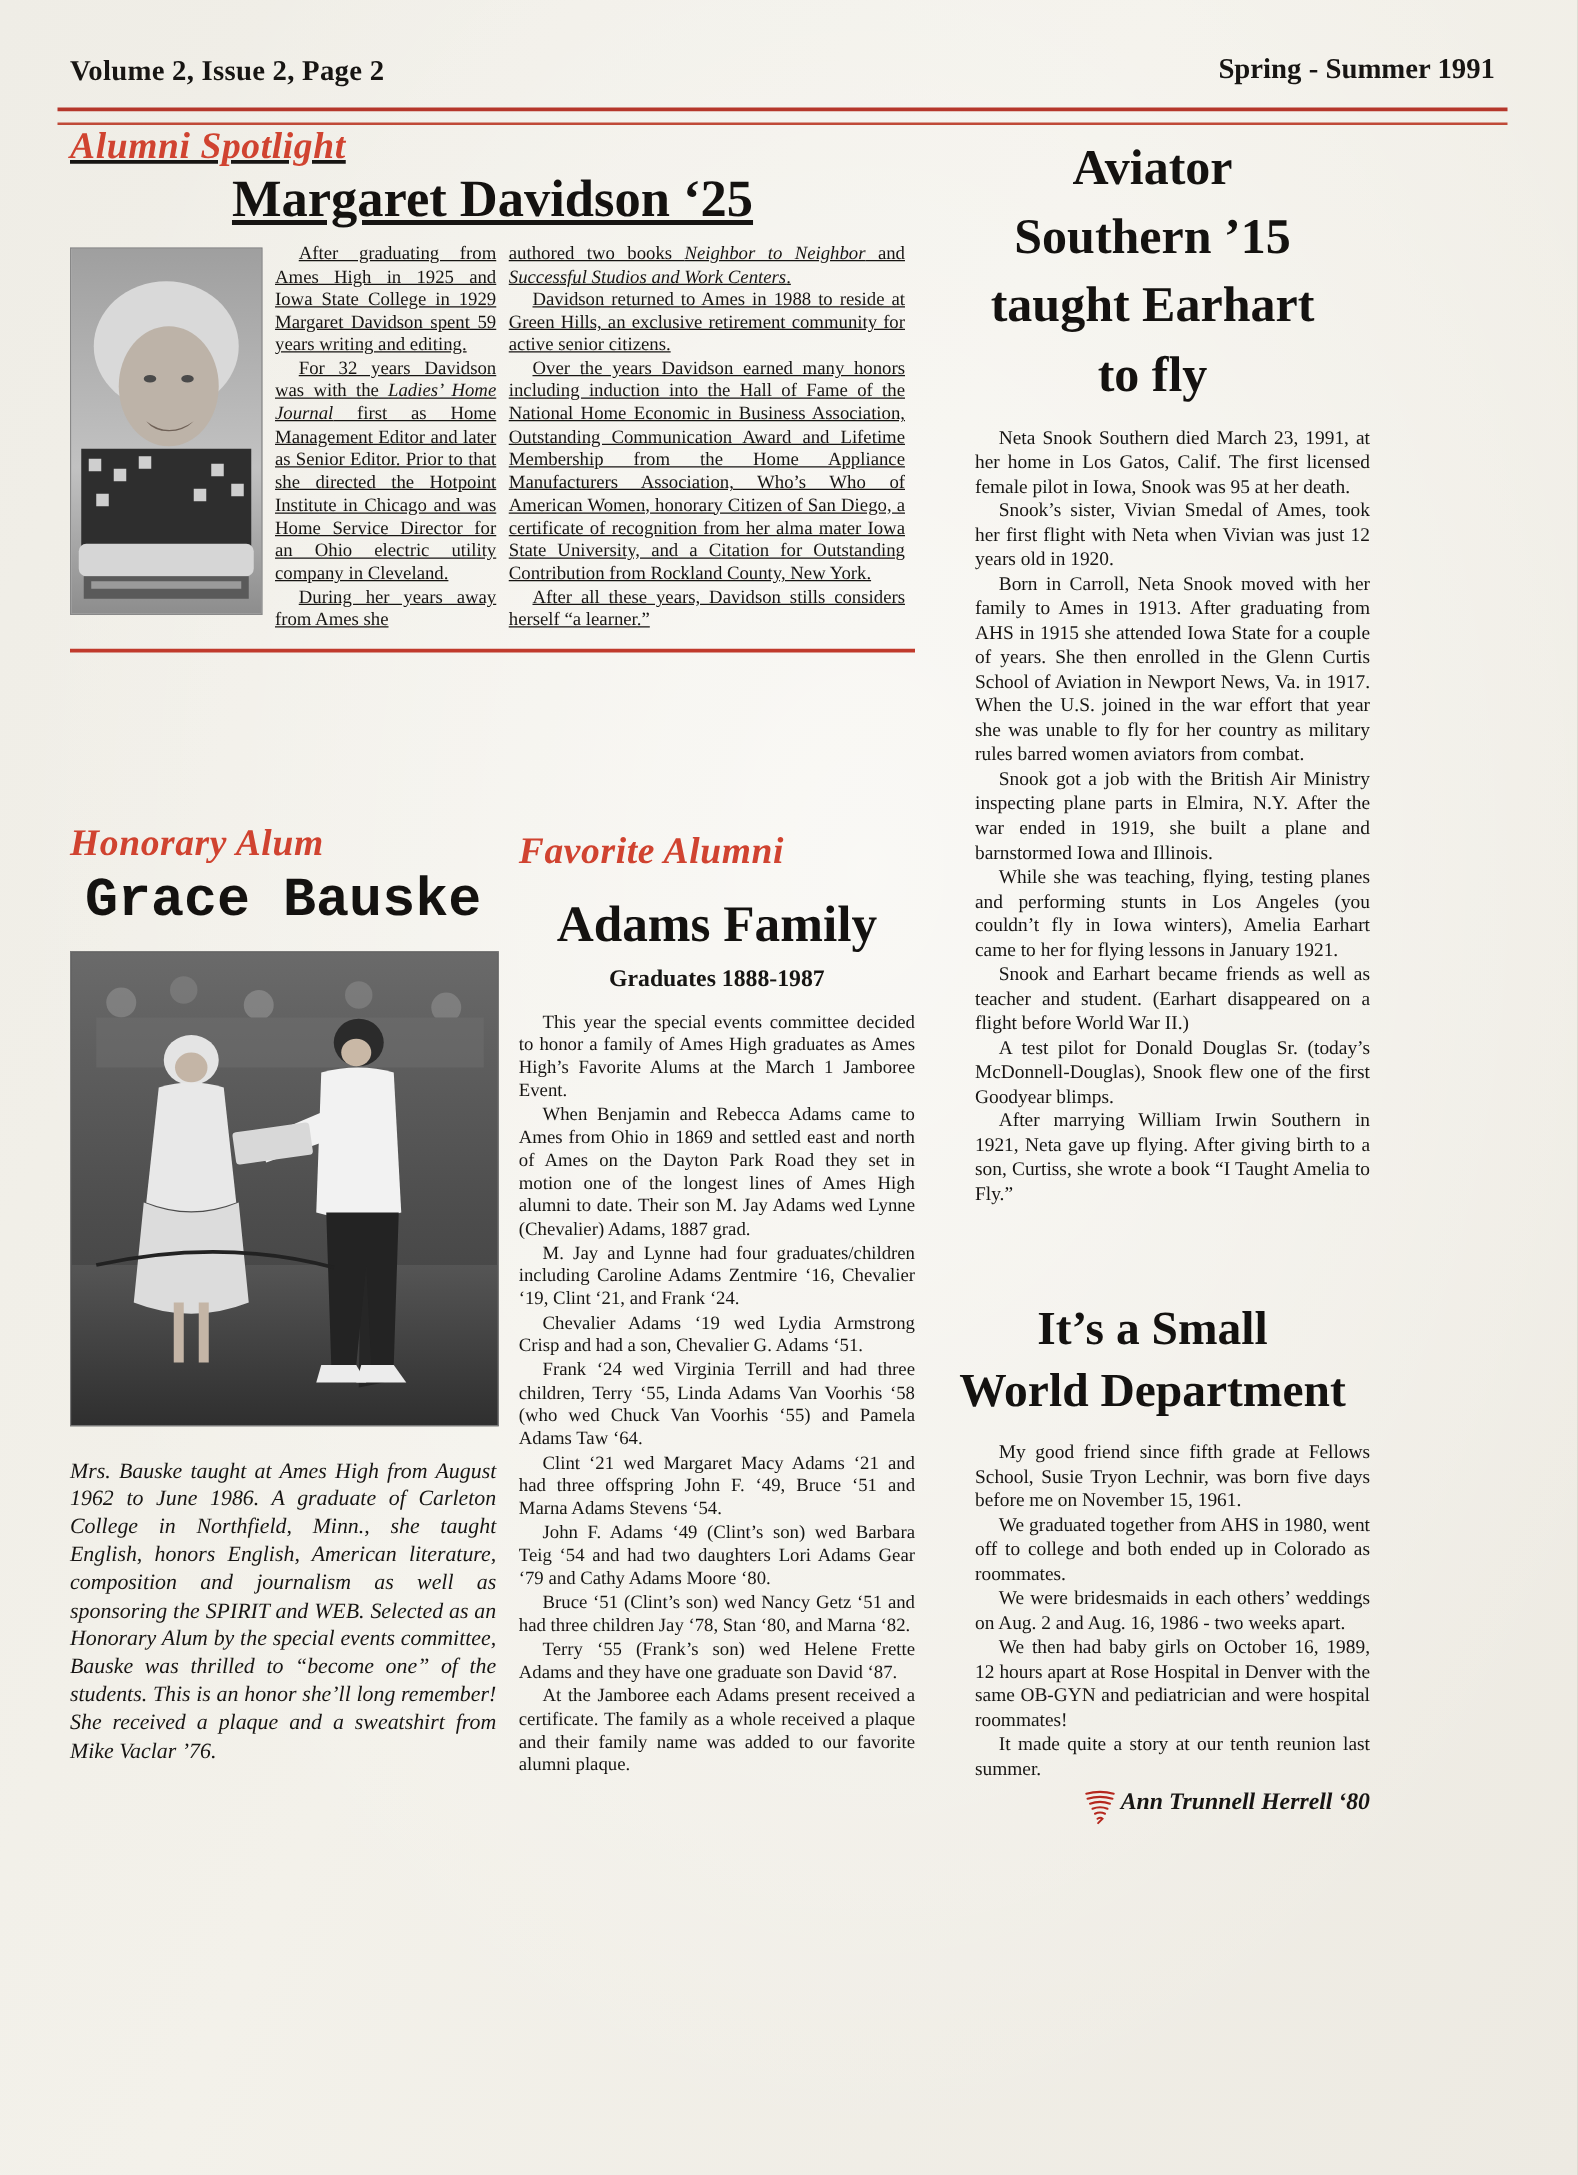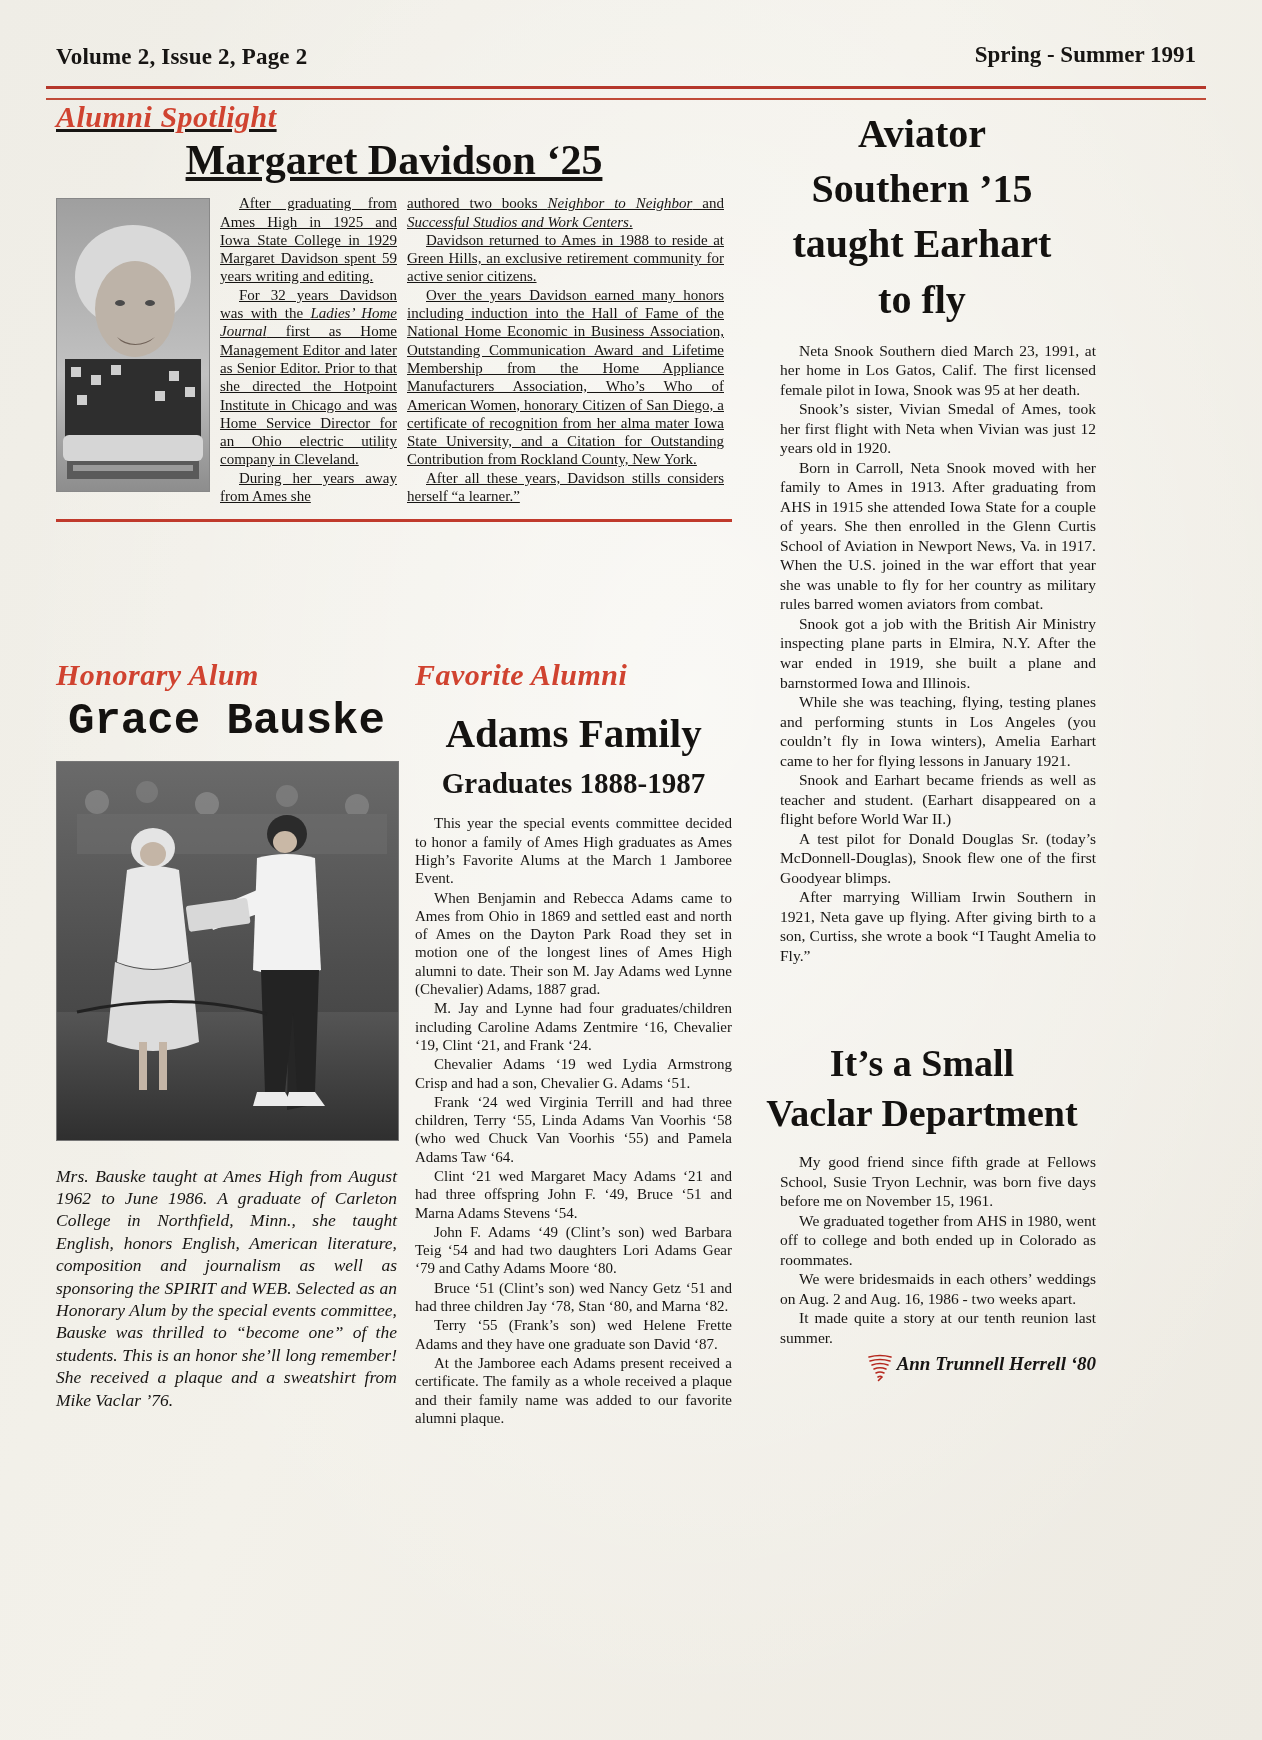--- a/index.html
+++ b/index.html
@@ -31,21 +31,21 @@
   .c1{width:341px;}
   .c2{width:317px;}
   .dav-photo{float:left;width:152px;height:292px;margin:4px 10px 2px 0;border:1px solid #888;background:#bbb;}
   .redrule{border:none;border-top:3px solid #c03a2c;margin:14px 0 10px 0;}
   
   .low-wrap{position:absolute;left:56px;top:658px;width:676px;display:flex;gap:18px;align-items:center;}
   .bauske-title{font-size:44px;margin:4px 0 14px 0;font-family:Liberation Mono, monospace;}
   .bauske-photo{width:341px;height:378px;border:1px solid #777;background:#555;display:block;}
   .bauske-cap{margin-top:24px;font-style:italic;font-size:17.5px;line-height:1.28;text-align:justify;font-weight:500;}
   .adams-title{font-size:41px;margin:18px 0 2px 0;}
-  .adams-sub{font-size:29px;font-weight:bold;text-align:center;margin:10px 0 14px 0;}
+  .adams-sub{font-size:19px;font-weight:bold;text-align:center;margin:10px 0 14px 0;}
   .adams-col .p{margin-bottom:1px;}
   
   .rcol{position:absolute;left:748px;top:100px;width:348px;}
   .avi-title{font-size:40px;line-height:1.38;margin:6px 0 14px 0;}
   .rcol .p{font-size:15.5px;line-height:1.26;margin-left:32px;}
   .sw-title{font-size:38px;line-height:1.3;margin:74px 0 14px 0;}
   .sig{display:flex;justify-content:flex-end;align-items:flex-start;gap:4px;margin-top:6px;}
   .sig-name{font-size:19px;font-weight:bold;font-style:italic;}
   .tornado{width:26px;height:30px;flex:0 0 auto;}
 </style>
@@ -181,25 +181,26 @@
     <p class="p ind">Snook’s sister, Vivian Smedal of Ames, took her first flight with Neta when Vivian was just 12 years old in 1920.</p>
     <p class="p ind">Born in Carroll, Neta Snook moved with her family to Ames in 1913. After graduating from AHS in 1915 she attended Iowa State for a couple of years. She then enrolled in the Glenn Curtis School of Aviation in Newport News, Va. in 1917. When the U.S. joined in the war effort that year she was unable to fly for her country as military rules barred women aviators from combat.</p>
     <p class="p ind">Snook got a job with the British Air Ministry inspecting plane parts in Elmira, N.Y. After the war ended in 1919, she built a plane and barnstormed Iowa and Illinois.</p>
     <p class="p ind">While she was teaching, flying, testing planes and performing stunts in Los Angeles (you couldn’t fly in Iowa winters), Amelia Earhart came to her for flying lessons in January 1921.</p>
     <p class="p ind">Snook and Earhart became friends as well as teacher and student. (Earhart disappeared on a flight before World War II.)</p>
     <p class="p ind">A test pilot for Donald Douglas Sr. (today’s McDonnell-Douglas), Snook flew one of the first Goodyear blimps.</p>
     <p class="p ind">After marrying William Irwin Southern in 1921, Neta gave up flying. After giving birth to a son, Curtiss, she wrote a book “I Taught Amelia to Fly.”</p>
 
     <div class="bigtitle sw-title">
       <span style="display:block">It’s a Small</span>
-      <span style="display:block">Vaclar Department</span>
+      <span style="display:block">World Department</span>
     </div>
     <p class="p ind">My good friend since fifth grade at Fellows School, Susie Tryon Lechnir, was born five days before me on November 15, 1961.</p>
     <p class="p ind">We graduated together from AHS in 1980, went off to college and both ended up in Colorado as roommates.</p>
     <p class="p ind">We were bridesmaids in each others’ weddings on Aug. 2 and Aug. 16, 1986 - two weeks apart.</p>
+    <p class="p ind">We then had baby girls on October 16, 1989, 12 hours apart at Rose Hospital in Denver with the same OB-GYN and pediatrician and were hospital roommates!</p>
     <p class="p ind">It made quite a story at our tenth reunion last summer.</p>
     <div class="sig">
       <svg class="tornado" viewBox="0 0 26 30">
         <g stroke="#b5271d" stroke-width="1.6" fill="none" stroke-linecap="round">
           <path d="M2 4 Q13 1 24 4"></path>
           <path d="M3 8 Q13 5 23 8"></path>
           <path d="M5 12 Q13 9 21 12"></path>
           <path d="M7 16 Q13 13.5 19 16"></path>
           <path d="M9 20 Q13 18 17 20"></path>
           <path d="M11 24 Q13.5 22.5 15 24 Q13 26 11.5 27.5"></path>

